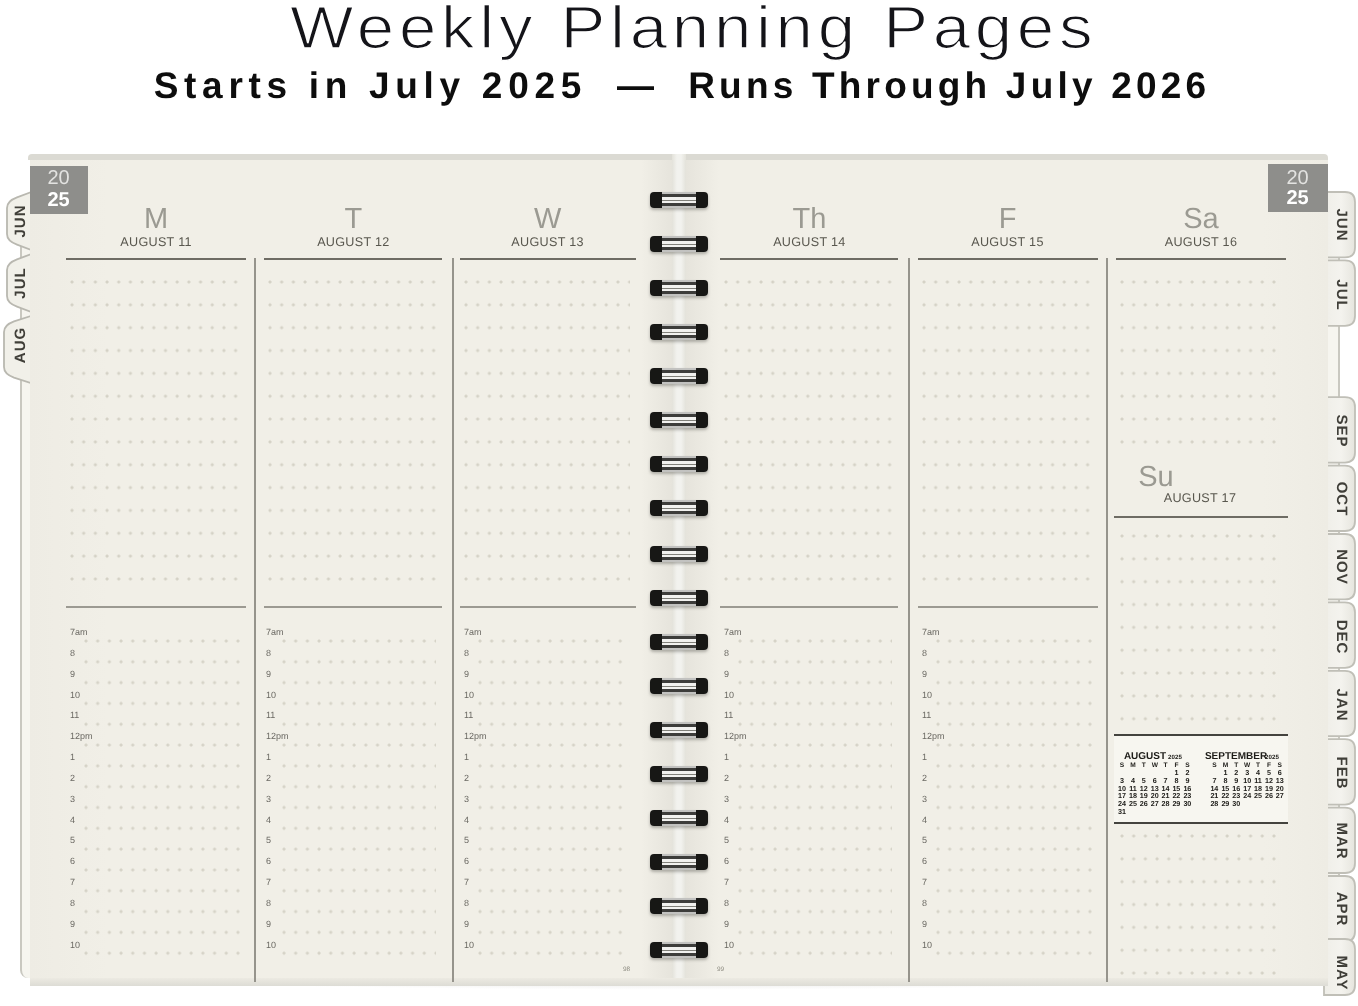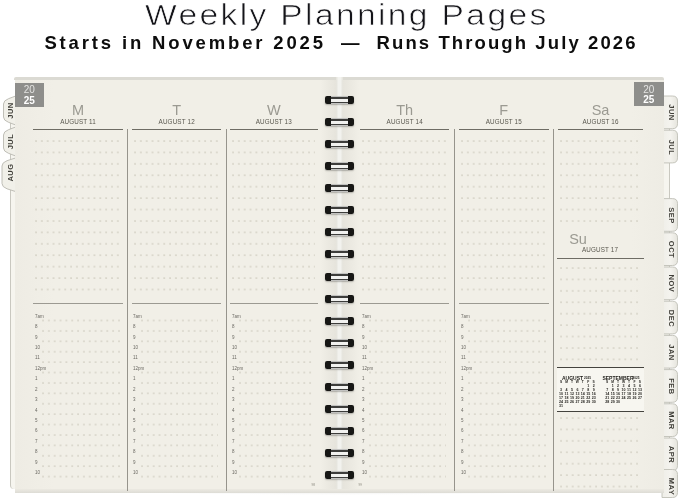--- a/index.html
+++ b/index.html
@@ -34,21 +34,21 @@
   .yearbox{width:29.5px;height:24px;background:#8e8e8b;color:#ffffff;text-align:center;
            font-size:10px;line-height:10.8px;padding-top:2.5px;box-sizing:border-box;}
   .yearbox .y1{color:#e3e3e1;font-weight:400;}
   .yearbox .y2{color:#ffffff;font-weight:bold;}
 </style>
 </head>
 <body>
 
 <div id="title" class="abs">Weekly Planning Pages</div>
 
-<div id="subtitle" class="abs"><span style="letter-spacing:2.85px">Starts in November 2025</span><span class="gap"></span>—<span class="gap"></span>Runs Through July 2026</div>
+<div id="subtitle" class="abs"><span style="letter-spacing:2.85px">Starts in July 2025</span><span class="gap"></span>—<span class="gap"></span>Runs Through July 2026</div>
 
 <div class="abs" style="left:18px;top:486px;width:643px;height:9px;background:radial-gradient(ellipse at 50% 0,rgba(120,120,112,.35),rgba(120,120,112,0) 70%);"></div>
 
 <div class="abs" style="left:9.5px;top:100px;width:6px;height:389px;background:#f6f5ef;border-left:1px solid #c9c8c0;border-radius:0 0 0 4px;"></div>
 
 <div class="abs" style="left:663px;top:96px;width:5.5px;height:393px;background:#f6f5ef;border-right:1px solid #c9c8c0;border-radius:0 0 4px 0;"></div>
 
 <div id="ltabs">
     <svg class="abs" style="left:0;top:0" width="679" height="503">
       <path d="M17,95.5 L8.5,98.7 Q3.5,100.5 3.5,104 L3.5,117 Q3.5,120.5 8.5,122.3 L17,125.5 Z" fill="#f1f0e9" stroke="#b9b8b0" stroke-width="0.9"></path>

